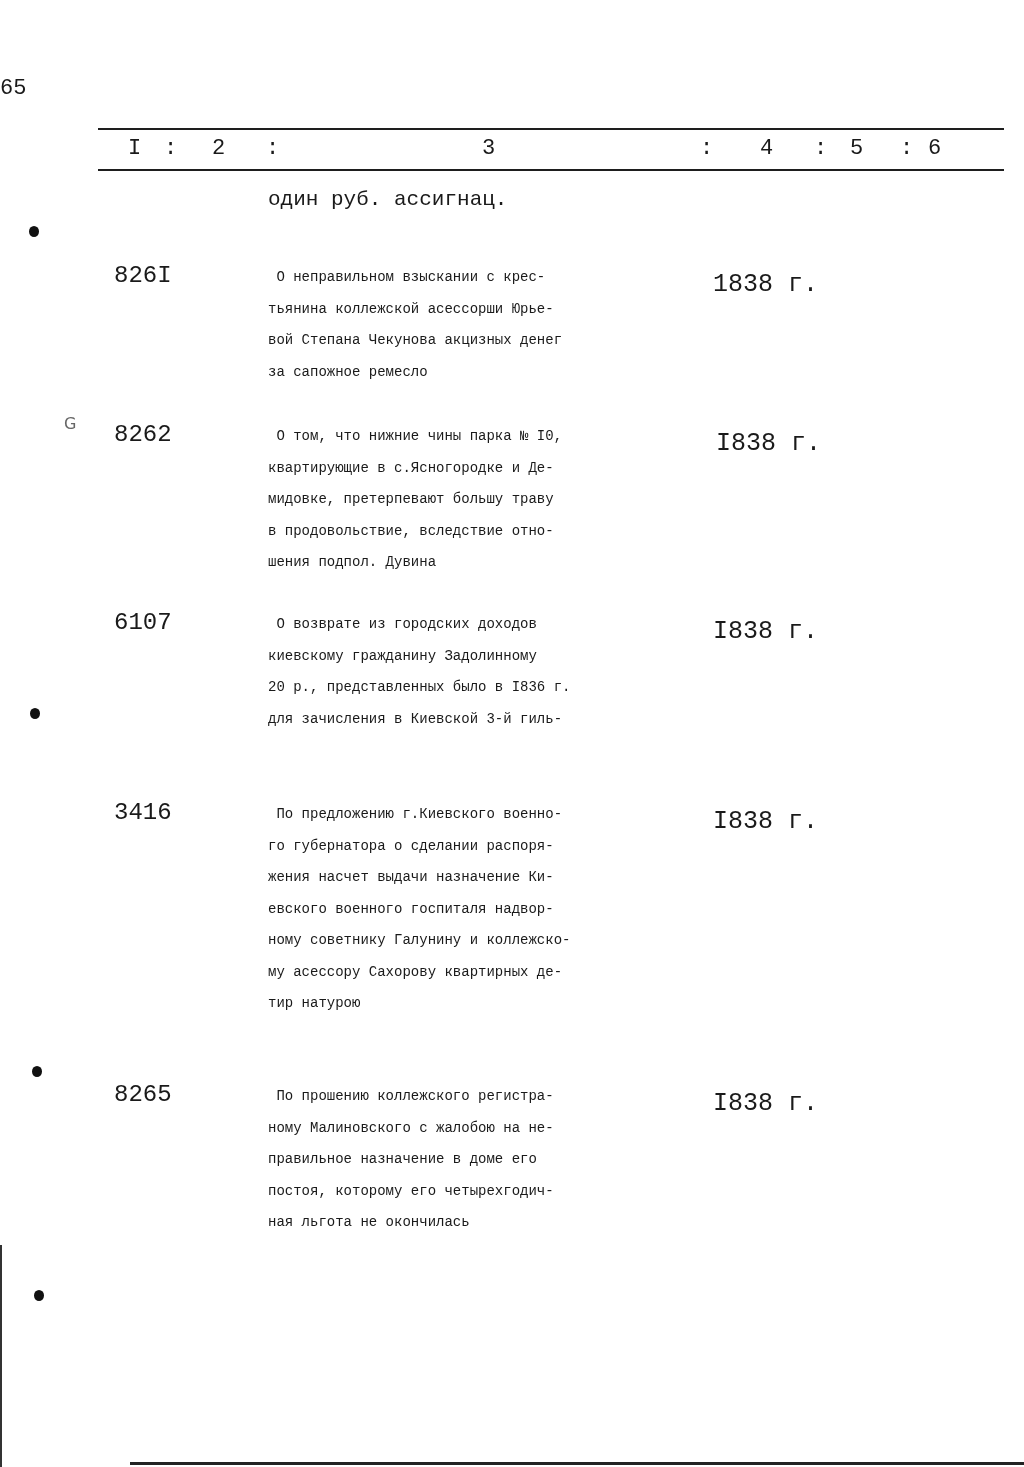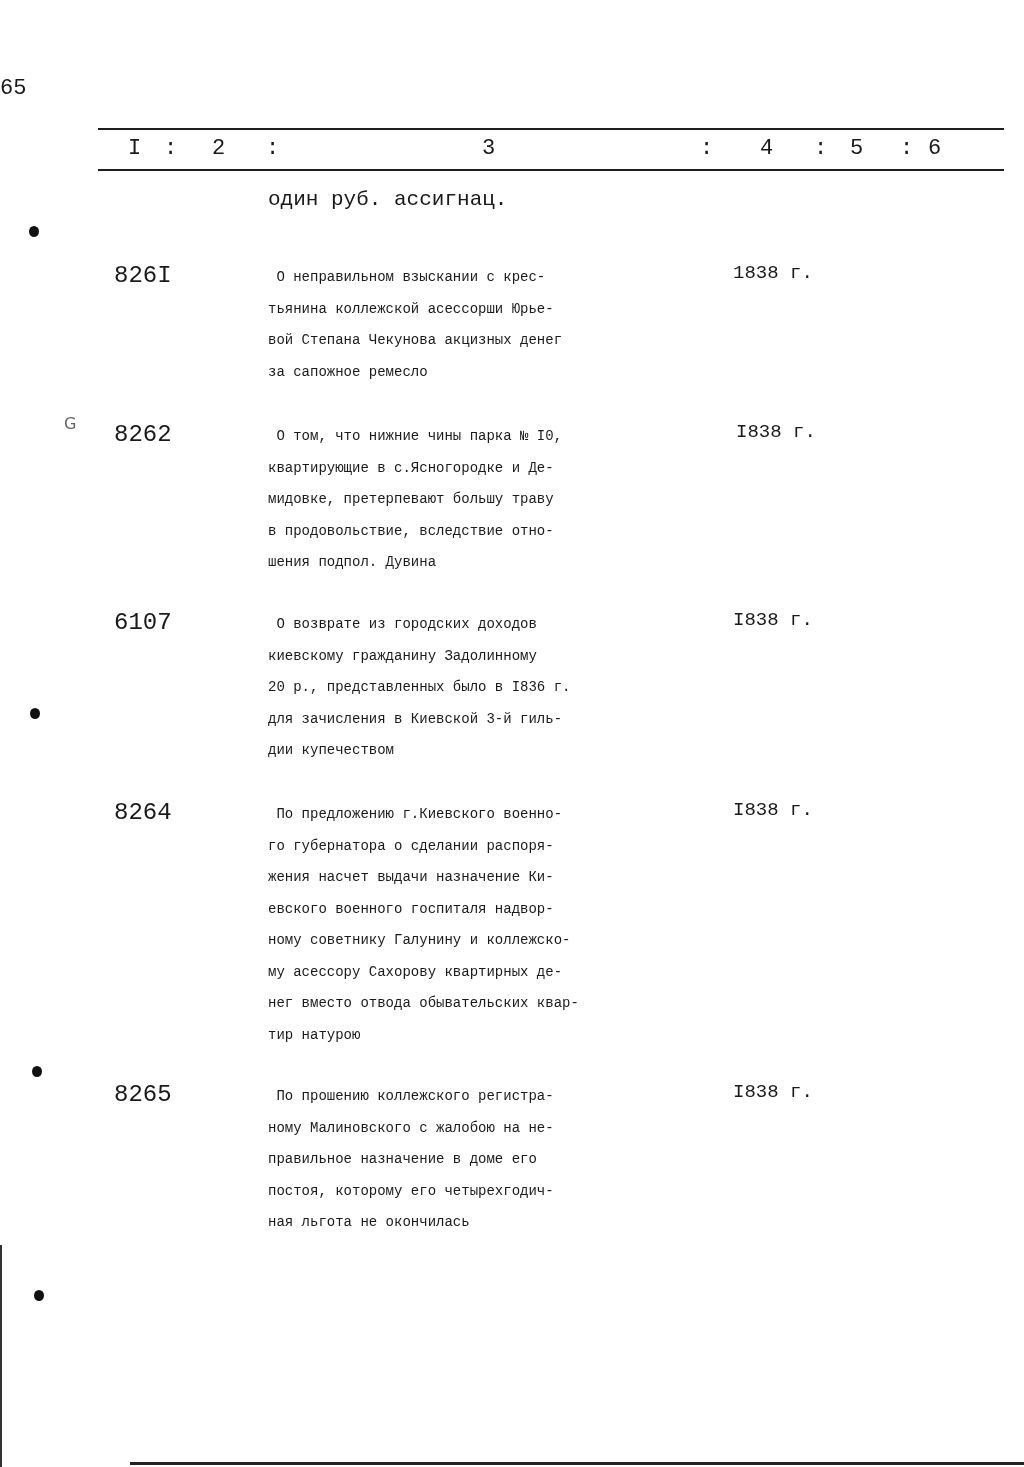--- a/index.html
+++ b/index.html
@@ -56,23 +56,22 @@
       position: absolute;
       left: 268px;
       top: 0;
       font-size: 14px;
       line-height: 31.5px;
       white-space: pre;
     }
     .entry .year {
       position: absolute;
       left: 713px;
-      top: 0;
-      font-size: 19px;
-      margin-left: 20px;
+      top: 8px;
+      font-size: 25px;
     }
     .margin-dot {
       position: absolute;
       width: 10px;
       height: 11px;
       border-radius: 50%;
       background: #111;
     }
     .margin-mark {
       position: absolute;
@@ -127,27 +126,27 @@
 </div>
 
 <div class="entry" style="top:421px">
   <span class="num">8262</span>
   <div class="desc"><div> О том, что нижние чины парка № I0,</div><div>квартирующие в с.Ясногородке и Де-</div><div>мидовке, претерпевают большу траву</div><div>в продовольствие, вследствие отно-</div><div>шения подпол. Дувина</div></div>
   <span class="year" style="left:716px">I838 г.</span>
 </div>
 
 <div class="entry" style="top:609px">
   <span class="num">6107</span>
-  <div class="desc"><div> О возврате из городских доходов</div><div>киевскому гражданину Задолинному</div><div>20 р., представленных было в I836 г.</div><div>для зачисления в Киевской 3-й гиль-</div><div>дии купечеством</div></div>
+  <div class="desc"><div> О возврате из городских доходов</div><div>киевскому гражданину Задолинному</div><div>20 р., представленных было в I836 г.</div><div>для зачисления в Киевской 3-й гиль-</div></div>
   <span class="year">I838 г.</span>
 </div>
 
 <div class="entry" style="top:799px">
-  <span class="num">8264</span>
-  <div class="desc"><div> По предложению г.Киевского военно-</div><div>го губернатора о сделании распоря-</div><div>жения насчет выдачи назначение Ки-</div><div>евского военного госпиталя надвор-</div><div>ному советнику Галунину и коллежско-</div><div>му асессору Сахорову квартирных де-</div><div>нег вместо отвода обывательских квар-</div><div>тир натурою</div></div>
+  <span class="num">3416</span>
+  <div class="desc"><div> По предложению г.Киевского военно-</div><div>го губернатора о сделании распоря-</div><div>жения насчет выдачи назначение Ки-</div><div>евского военного госпиталя надвор-</div><div>ному советнику Галунину и коллежско-</div><div>му асессору Сахорову квартирных де-</div><div>тир натурою</div></div>
   <span class="year">I838 г.</span>
 </div>
 
 <div class="entry" style="top:1081px">
   <span class="num">8265</span>
   <div class="desc"><div> По прошению коллежского регистра-</div><div>ному Малиновского с жалобою на не-</div><div>правильное назначение в доме его</div><div>постоя, которому его четырехгодич-</div><div>ная льгота не окончилась</div></div>
   <span class="year">I838 г.</span>
 </div>
 
 <div class="margin-dot" style="left:29px; top:226px;"></div>

